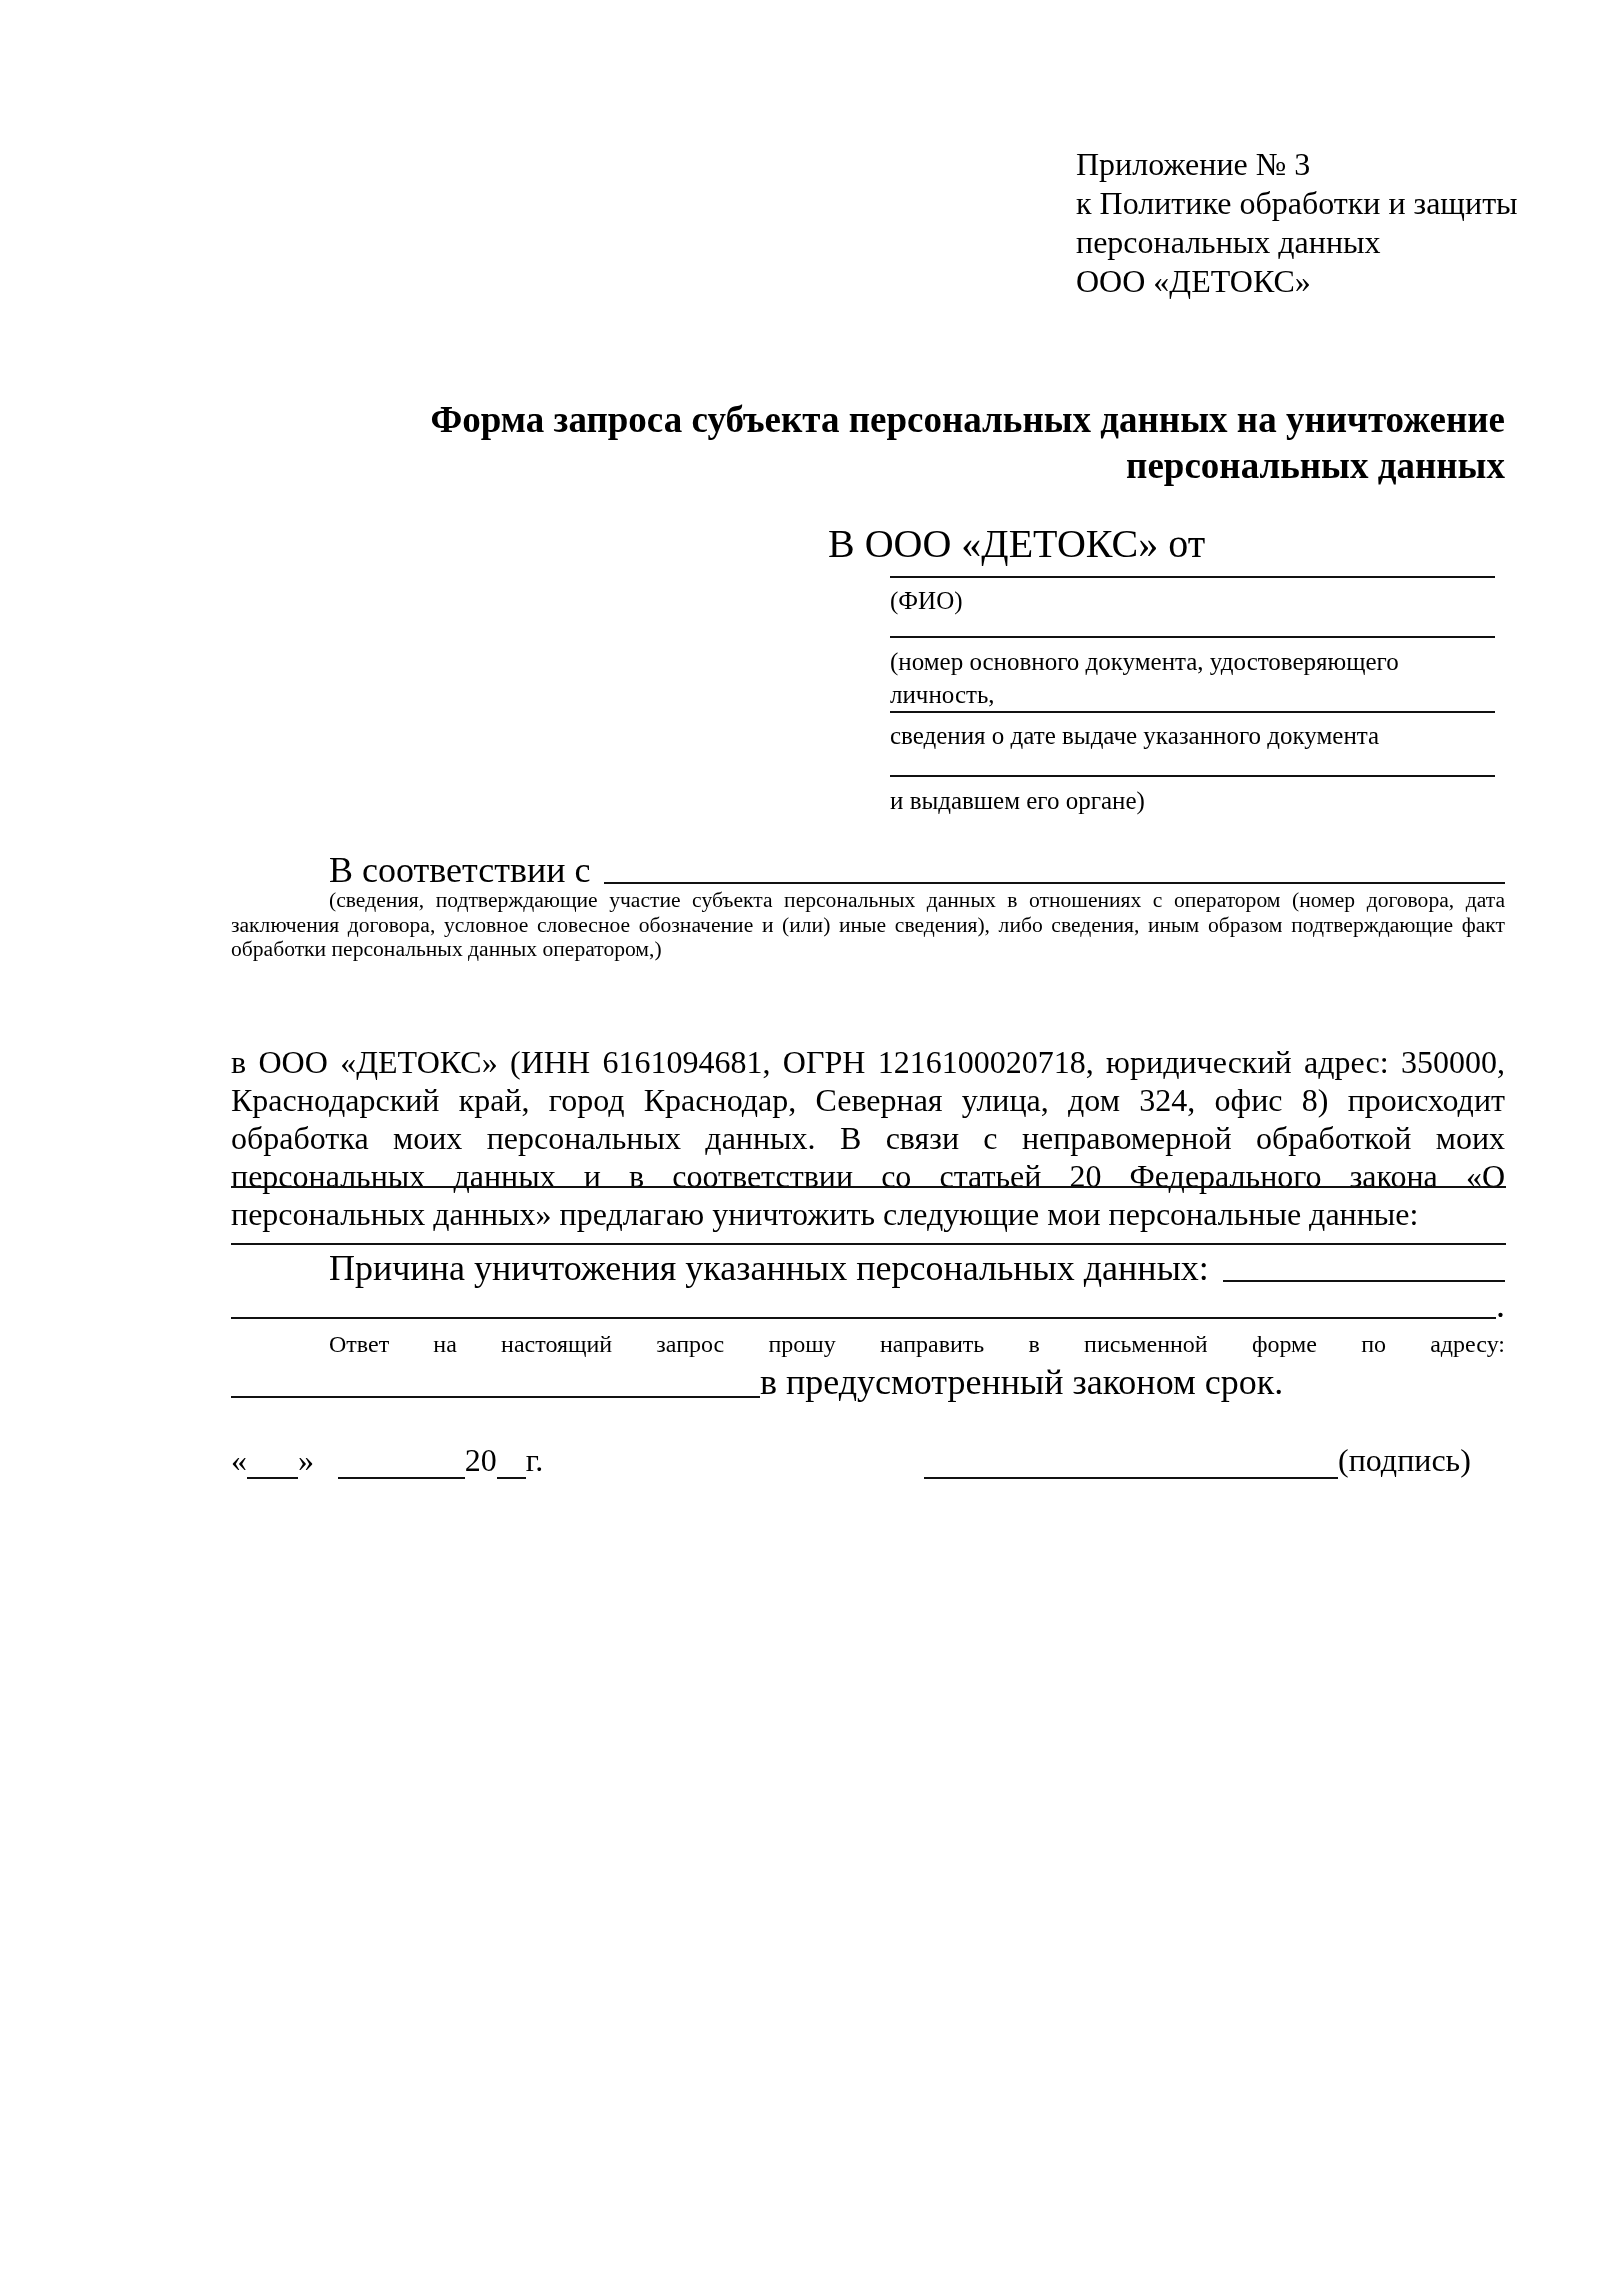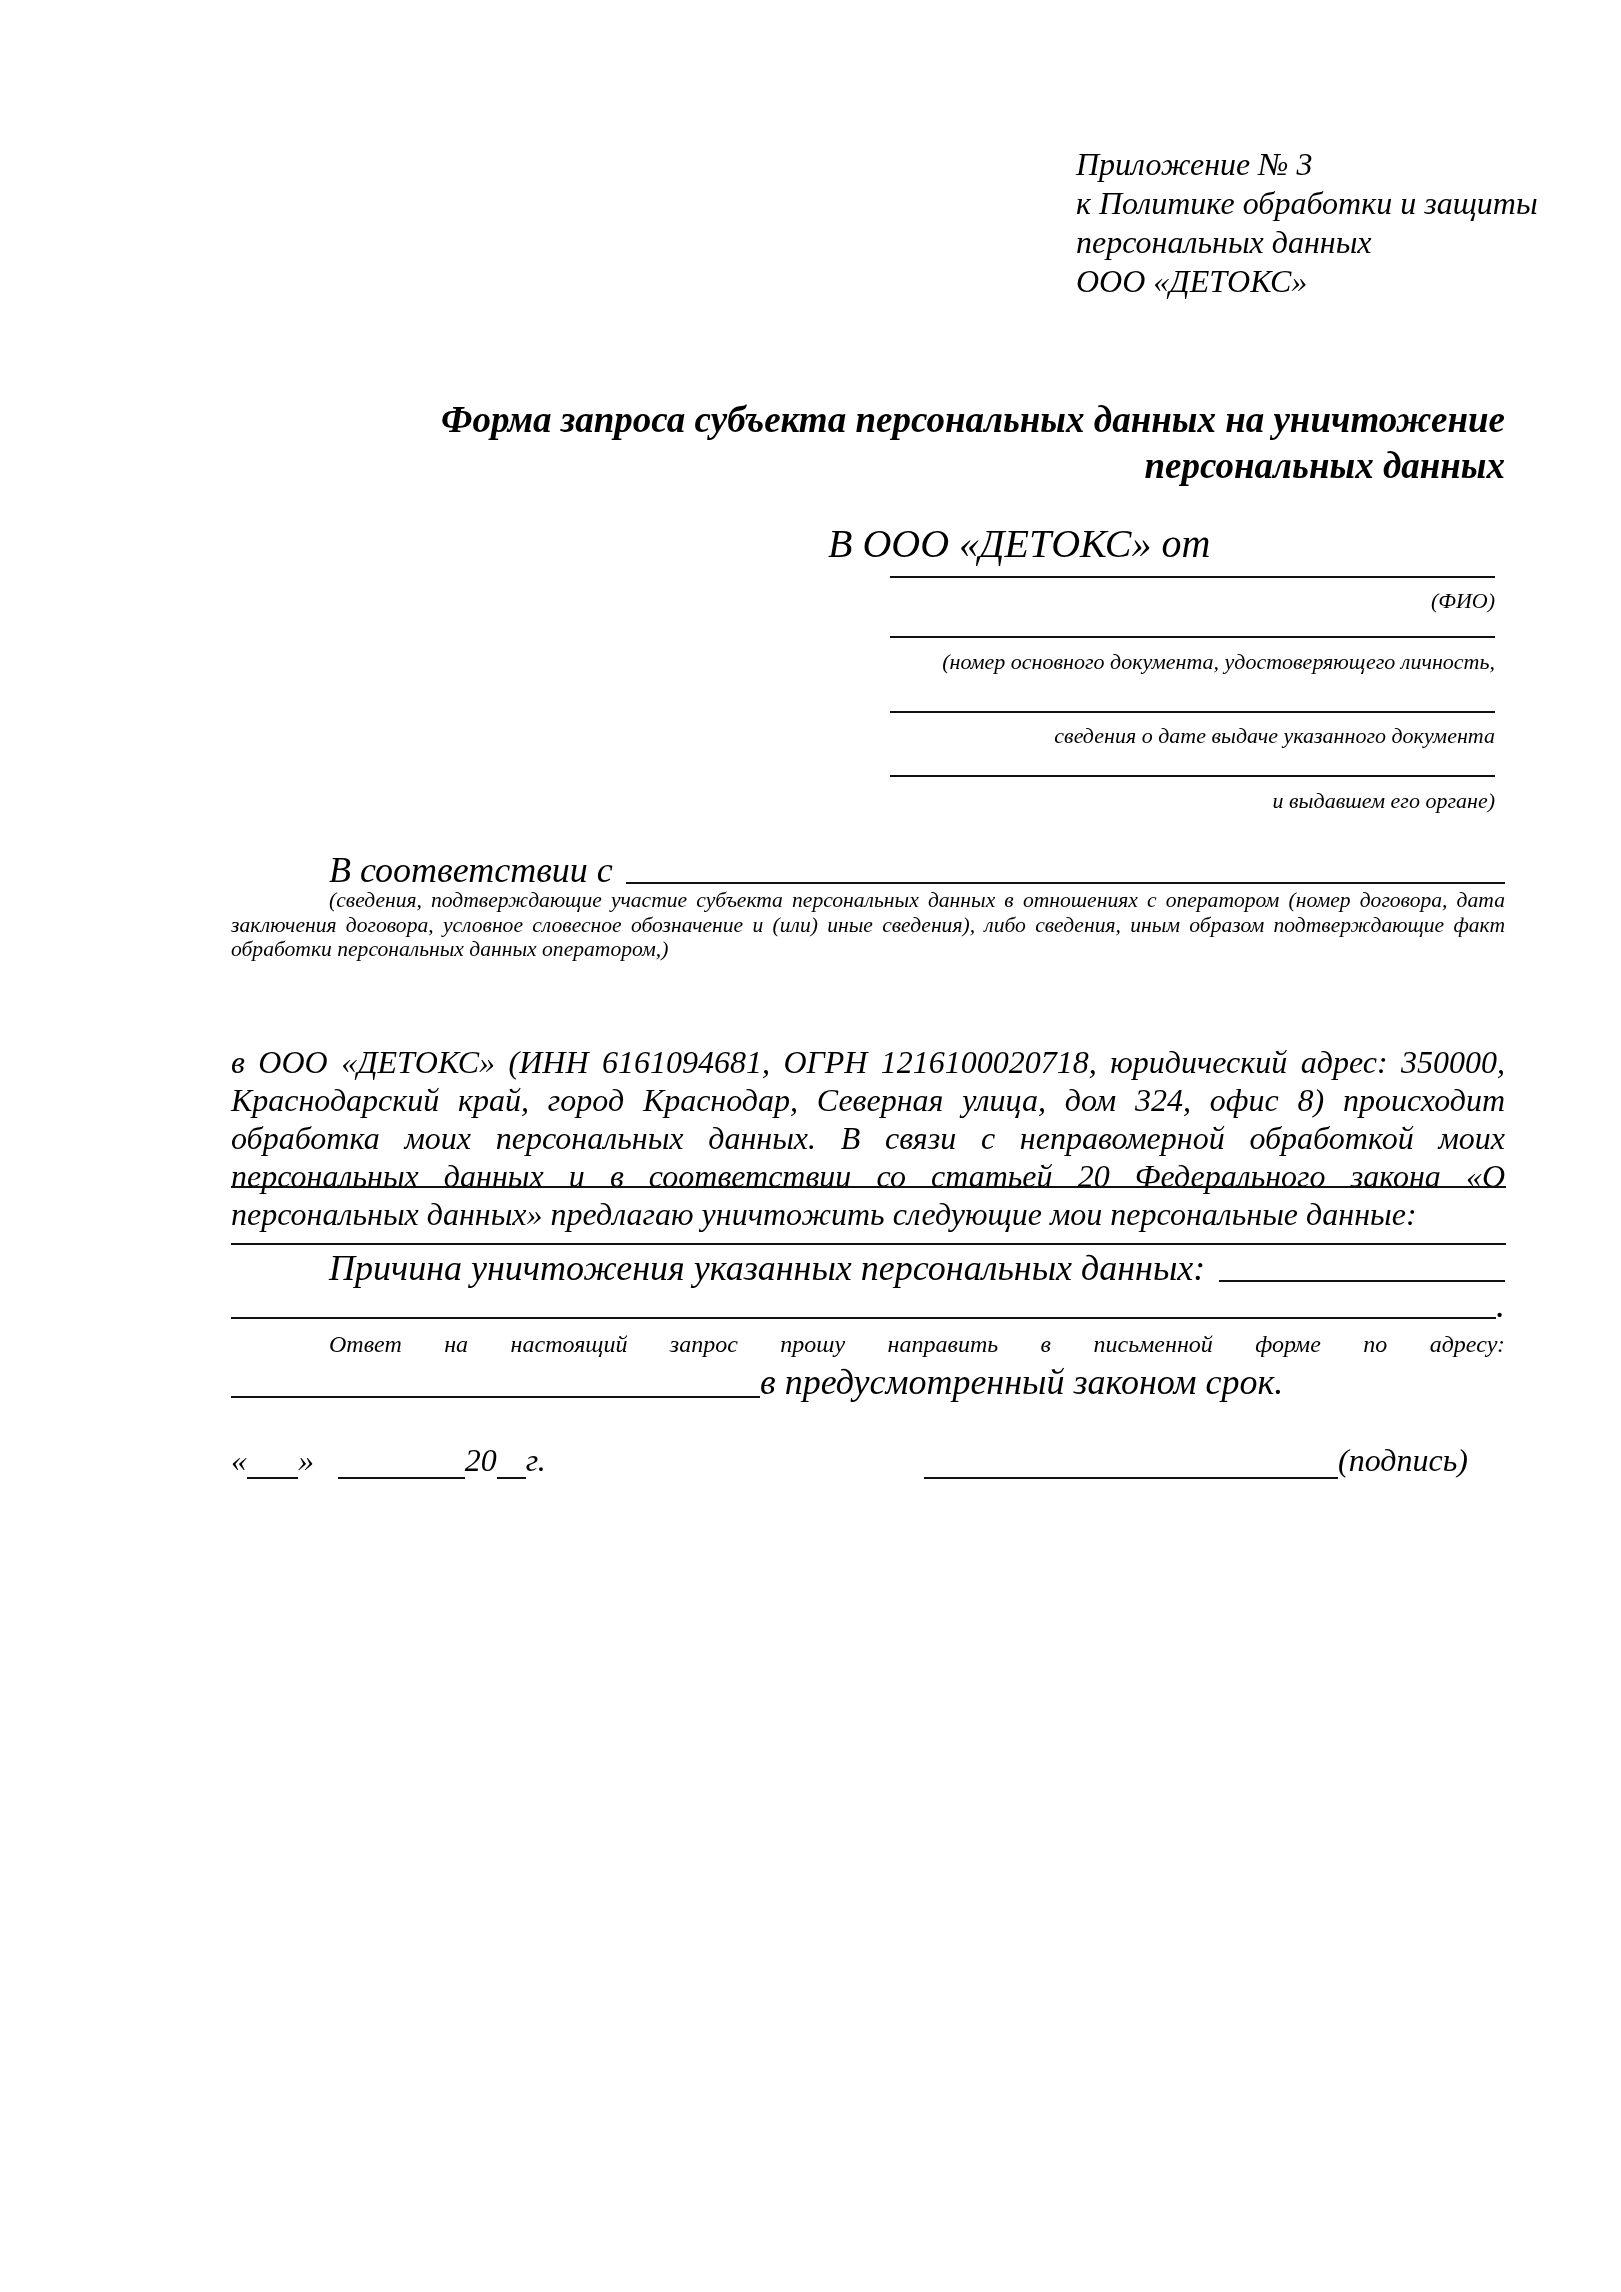--- a/index.html
+++ b/index.html
@@ -1,23 +1,23 @@
 <!DOCTYPE html>
 <html><head>
 <meta charset="utf-8">
 <style>
   html,body{margin:0;padding:0;background:#ffffff;}
   .page{position:relative;width:1621px;height:2293px;background:#ffffff;overflow:hidden;
-        font-family:"Liberation Serif","DejaVu Serif",serif;color:#000;font-style:italic;}
+        font-family:"Liberation Serif","DejaVu Serif",serif;color:#000;}
   .abs{position:absolute;}
   .hdr{left:1076px;top:145px;width:529px;font-size:32px;line-height:39px;}
   .title{left:231px;top:397px;width:1274px;font-size:37px;line-height:46px;font-weight:bold;text-align:right;}
   .toline{left:828px;top:524px;font-size:40px;line-height:39px;}
   .uline{left:890px;width:605px;height:0;border-top:2.9px solid #111;}
-  .rcap{left:890px;width:605px;text-align:right;font-size:22px;line-height:33px;}
+  .rcap{left:890px;width:605px;text-align:left;font-size:25px;line-height:33px;}
   .row{left:231px;width:1274px;height:39px;display:flex;font-size:36px;line-height:39px;}
   .fill{flex:1 1 auto;border-bottom:2.9px solid #111;align-self:stretch;margin-bottom:5.9px;}
   .blank{display:inline-block;height:7.8px;border-bottom:2.9px solid #111;margin-bottom:-7.8px;}
   .ind{padding-left:98px;}
   .note{left:231px;top:888px;width:1274px;font-size:21.6px;line-height:24.5px;}
   .bodytext{left:231px;top:1015px;width:1274px;font-size:32px;line-height:38px;margin-top:28px;}
   .line{white-space:nowrap;}
   .jl{text-align:justify;text-align-last:justify;}
   .hr{left:231px;width:1275px;height:0;border-top:2.9px solid #111;}
   .answer{left:231px;top:1325px;width:1274px;font-size:24px;line-height:39px;

